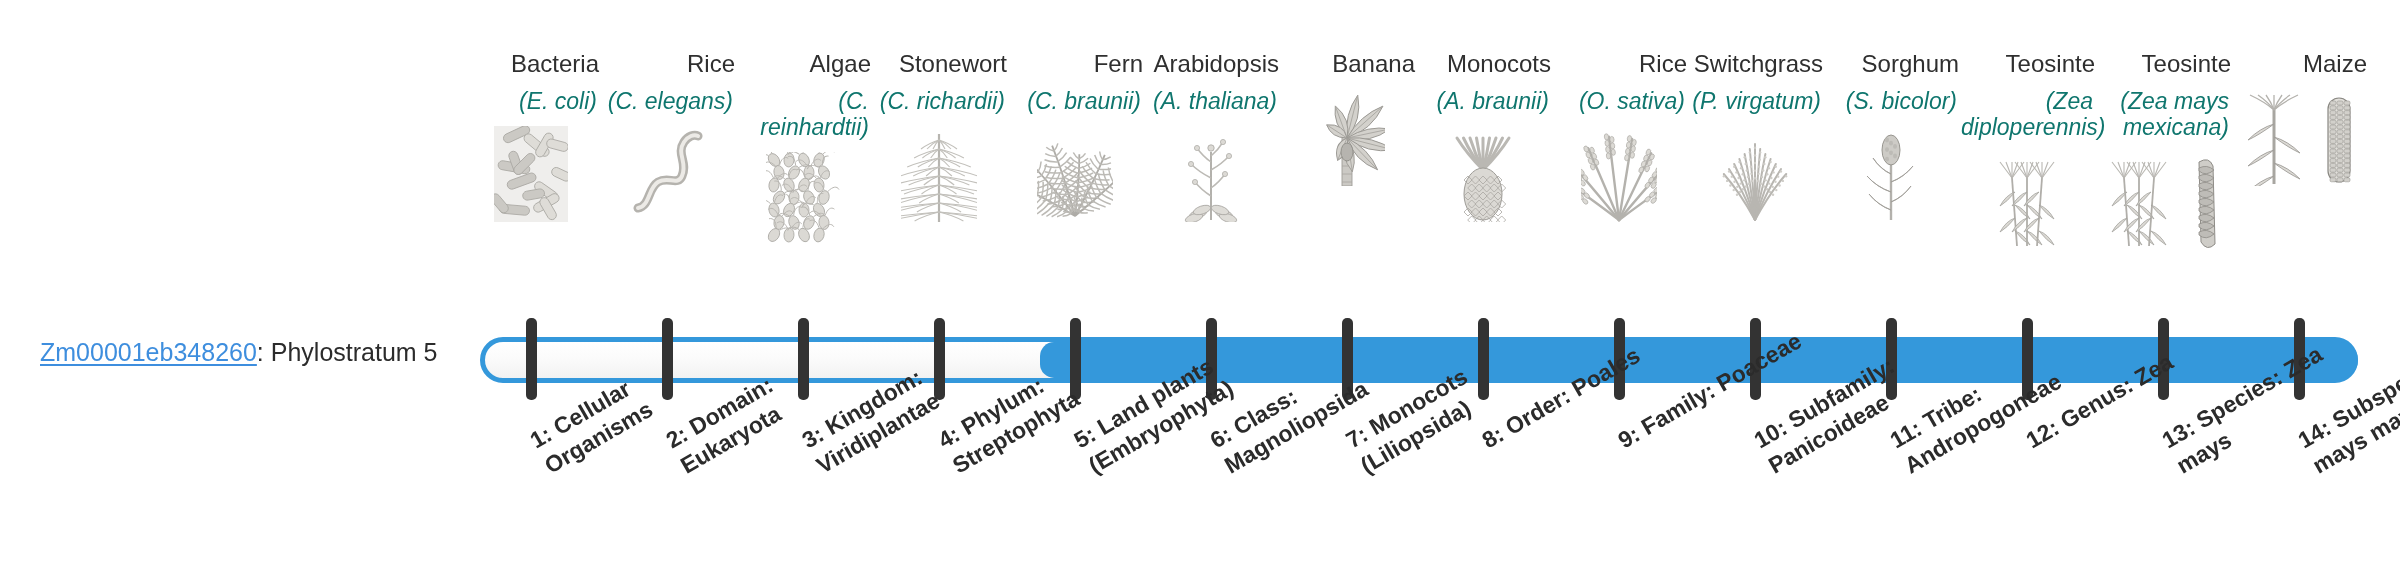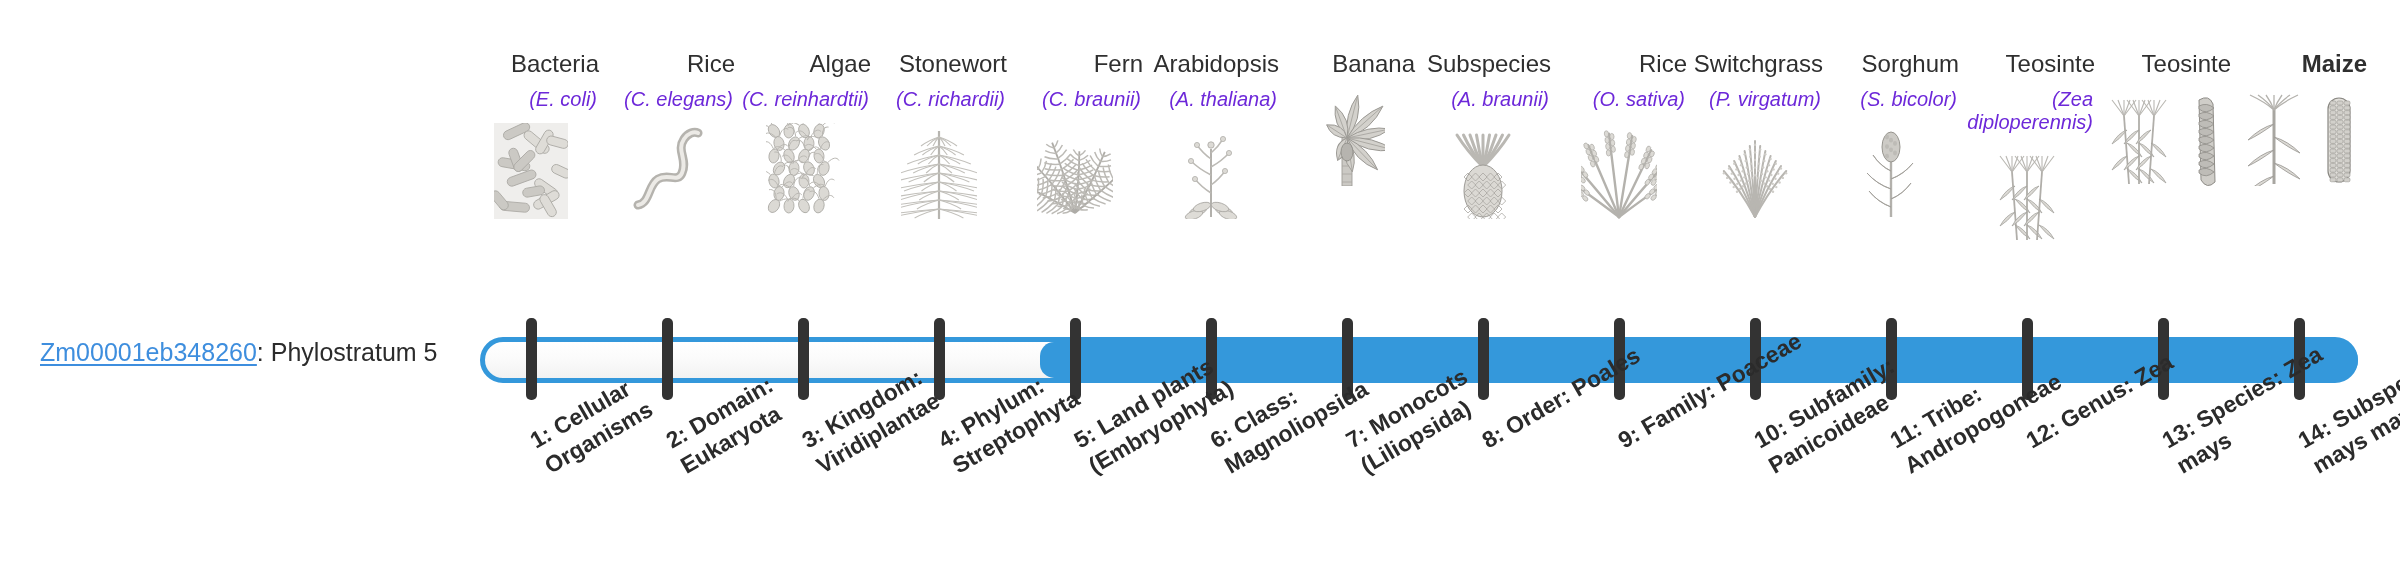--- a/index.html
+++ b/index.html
@@ -41,23 +41,23 @@
     margin-left: -68px;
     text-align: right;
   }
   .sp-common {
     font-size: 24px;
     color: #2f2f2f;
     line-height: 1.15;
     white-space: nowrap;
   }
   .sp-latin {
-    font-size: 20px;
+    font-size: 23px;
     font-style: italic;
-    color: #6d28d9;
+    color: #0f766e;
     line-height: 1.15;
     margin-top: 10px;
     padding: 0 2px;
   }
   .sp-art {
     height: 100px;
     margin-top: 8px;
     display: flex;
     align-items: flex-end;
     justify-content: center;
@@ -680,21 +680,21 @@
           </g>
           <g transform="translate(38,48) rotate(120)">
             <path d="M0 0 q12 -10 24 -3 q-12 12 -24 3 z" fill="#d3d1cc" stroke="#999792" stroke-width="0.9"></path>
             <line x1="0" y1="0" x2="24" y2="-3" stroke="#a5a39e" stroke-width="0.8"></line>
           </g>
           <ellipse cx="38" cy="62" rx="6" ry="9" fill="#b6b4af" stroke="#8f8d88" stroke-width="0.9"></ellipse>
         </svg>
       </div>
     </div>
     <div class="species-col" style="left: 1483px;">
-      <div class="sp-common">Subspecies</div>
+      <div class="sp-common">Monocots</div>
       <div class="sp-latin">(A. braunii)</div>
       <div class="sp-art">
         <svg width="76" height="96" viewBox="0 0 76 96">
           <defs>
             <linearGradient id="ggpn" x1="0" y1="0" x2="1" y2="1">
               <stop offset="0" stop-color="#e8e7e4"></stop>
               <stop offset="1" stop-color="#b9b7b2"></stop>
             </linearGradient>
           </defs>
           <path d="M38 44 q-16 -16 -26 -32" fill="none" stroke="#bab8b3" stroke-width="3" stroke-linecap="round"></path>
@@ -993,20 +993,21 @@
           <path d="M53 26 q-6 -8 -12 -16" fill="none" stroke="#b9b7b2" stroke-width="1.1"></path>
           <path d="M53 26 q-3 -8 -6 -16" fill="none" stroke="#b9b7b2" stroke-width="1.1"></path>
           <path d="M53 26 q0 -8 0 -16" fill="none" stroke="#b9b7b2" stroke-width="1.1"></path>
           <path d="M53 26 q3 -8 6 -16" fill="none" stroke="#b9b7b2" stroke-width="1.1"></path>
           <path d="M53 26 q6 -8 12 -16" fill="none" stroke="#b9b7b2" stroke-width="1.1"></path>
         </svg>
       </div>
     </div>
     <div class="species-col" style="left: 2163px;">
       <div class="sp-common">Teosinte</div>
+      <div class="sp-latin">(Zea mays mexicana)</div>
       <div class="sp-art">
         <svg width="76" height="96" viewBox="0 0 76 96">
           <defs>
             <linearGradient id="ggtp" x1="0" y1="0" x2="1" y2="1">
               <stop offset="0" stop-color="#e8e7e4"></stop>
               <stop offset="1" stop-color="#b9b7b2"></stop>
             </linearGradient>
           </defs>
           <path d="M28 94 L23 26" stroke="#b0aea9" stroke-width="1.8" fill="none"></path>
           <path d="M26 40 q-9 3 -15 14 q7 -4 15 -14 z" fill="#dbd9d4" stroke="#a5a39e" stroke-width="0.8"></path>
@@ -1052,21 +1053,21 @@
           <path d="M18 32 q8 -4 15 2 q-8 7 -15 1 z" fill="#bebcb7" stroke="#8e8c87" stroke-width="0.8"></path>
           <path d="M18 40 q8 -4 15 2 q-8 7 -15 1 z" fill="#bebcb7" stroke="#8e8c87" stroke-width="0.8"></path>
           <path d="M18 48 q8 -4 15 2 q-8 7 -15 1 z" fill="#bebcb7" stroke="#8e8c87" stroke-width="0.8"></path>
           <path d="M18 56 q8 -4 15 2 q-8 7 -15 1 z" fill="#bebcb7" stroke="#8e8c87" stroke-width="0.8"></path>
           <path d="M18 64 q8 -4 15 2 q-8 7 -15 1 z" fill="#bebcb7" stroke="#8e8c87" stroke-width="0.8"></path>
           <path d="M18 72 q8 -4 15 2 q-8 7 -15 1 z" fill="#bebcb7" stroke="#8e8c87" stroke-width="0.8"></path>
           <path d="M18 80 q8 -4 15 2 q-8 7 -15 1 z" fill="#bebcb7" stroke="#8e8c87" stroke-width="0.8"></path>
         </svg>
       </div>
     </div>
-    <div class="species-col" style="left: 2299px; font-weight: bold;">
+    <div class="species-col" style="left: 2299px;">
       <div class="sp-common">Maize</div>
       <div class="sp-art">
         <svg width="76" height="96" viewBox="0 0 76 96">
           <defs>
             <linearGradient id="ggmp" x1="0" y1="0" x2="1" y2="1">
               <stop offset="0" stop-color="#e8e7e4"></stop>
               <stop offset="1" stop-color="#b9b7b2"></stop>
             </linearGradient>
           </defs>
           <path d="M38 94 L38 20" stroke="#a8a6a1" stroke-width="3" fill="none"></path>

